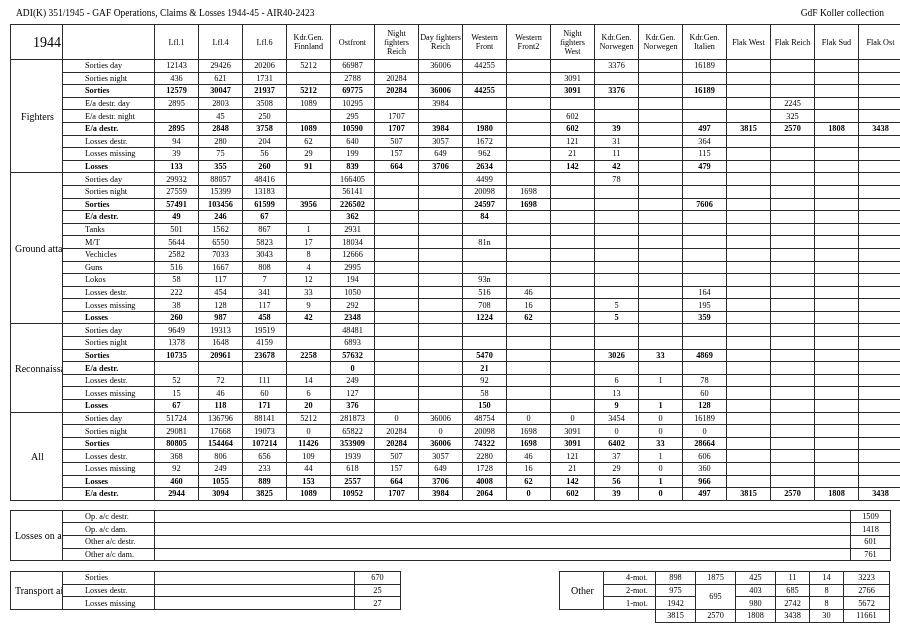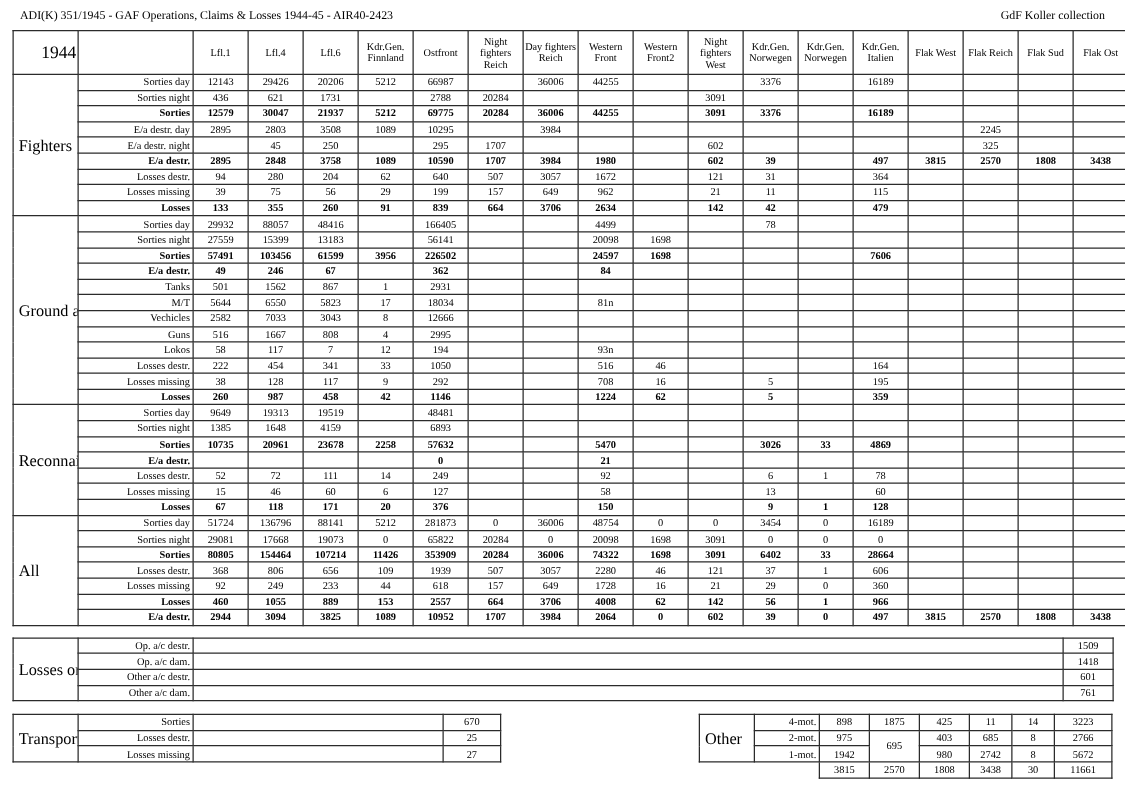--- a/index.html
+++ b/index.html
@@ -26,22 +26,22 @@
     text-align:center;
     vertical-align:middle;
     overflow:hidden;
     white-space:nowrap;
     font-weight:normal;
   }
   .maintbl{width:880px;margin:0 auto;}
   .col-year{width:52px;}
   .col-row{width:92px;text-align:left;padding-left:4px;}
   .colh{width:44px;}
-  td.lbl{text-align:right;padding-left:4px;}
-  .grp{text-align:left;padding-left:4px;vertical-align:middle;font-size:13px;}
+  td.lbl{text-align:left;padding-left:22px;}
+  .grp{text-align:center;padding-left:4px;vertical-align:middle;font-size:10px;}
   .bold{font-weight:bold;}
   .yearcell{font-size:14px;font-weight:normal;text-align:left;padding-left:22px;vertical-align:middle;}
   .hcell{font-size:8.2px;line-height:9px;white-space:normal;padding:1px 1px;}
   .tbl-losses{width:880px;margin:0 auto;}
   .t2-c1{width:52px;}
   .t2-c2{width:92px;}
   .t2-mid{width:696px;border-left:1px solid #2b2b2b;border-right:1px solid #2b2b2b;}
   .t2-last{width:40px;}
 
   .bottomrow{display:flex;margin:10px auto 0 auto;width:880px;justify-content:space-between;align-items:flex-start;}
@@ -521,21 +521,21 @@
           <td></td>
           <td></td>
           <td></td>
         </tr>
         <tr>
           <td class="lbl bold">Losses</td>
           <td class="bold">260</td>
           <td class="bold">987</td>
           <td class="bold">458</td>
           <td class="bold">42</td>
-          <td class="bold">1146</td>
+          <td class="bold">2348</td>
           <td class="bold"></td>
           <td class="bold"></td>
           <td class="bold">1224</td>
           <td class="bold">62</td>
           <td class="bold"></td>
           <td class="bold">5</td>
           <td class="bold"></td>
           <td class="bold">359</td>
           <td class="bold"></td>
           <td class="bold"></td>
@@ -558,21 +558,21 @@
           <td></td>
           <td></td>
           <td></td>
           <td></td>
           <td></td>
           <td></td>
           <td></td>
         </tr>
         <tr>
           <td class="lbl">Sorties night</td>
-          <td>1385</td>
+          <td>1378</td>
           <td>1648</td>
           <td>4159</td>
           <td></td>
           <td>6893</td>
           <td></td>
           <td></td>
           <td></td>
           <td></td>
           <td></td>
           <td></td>

